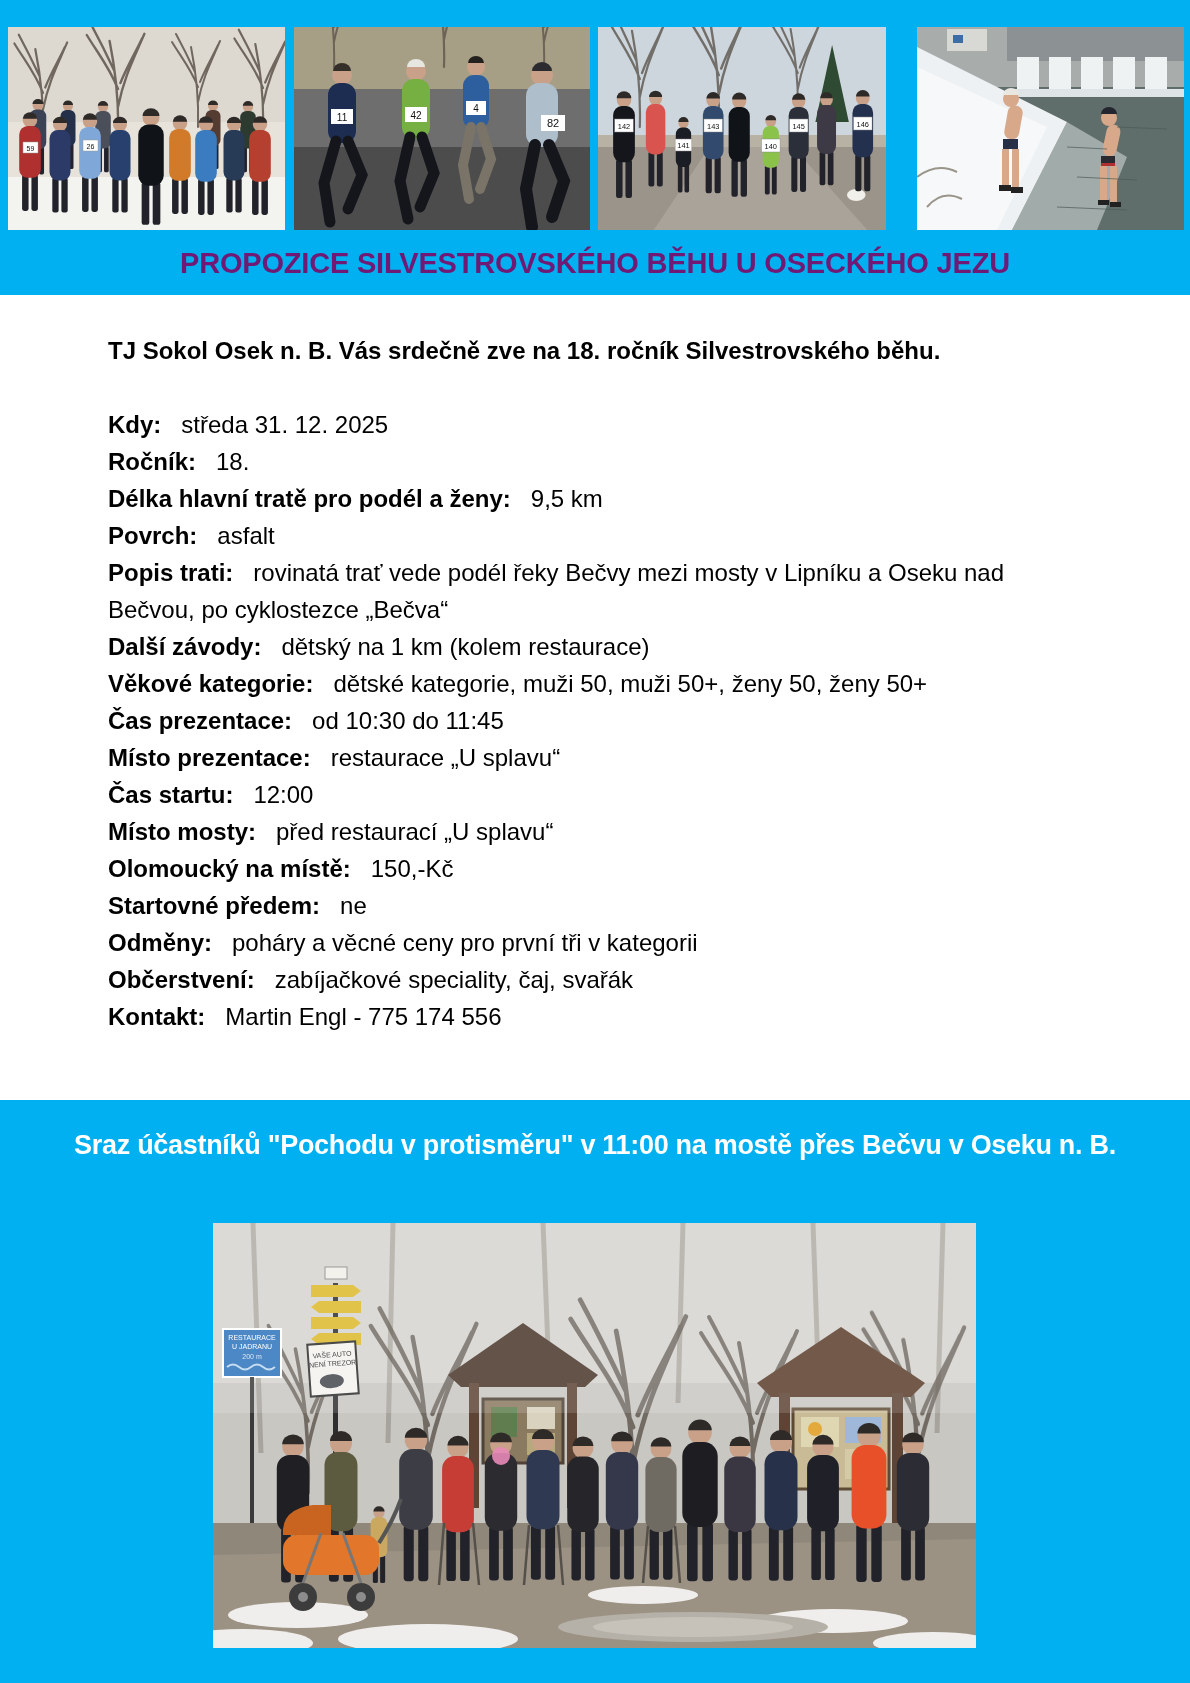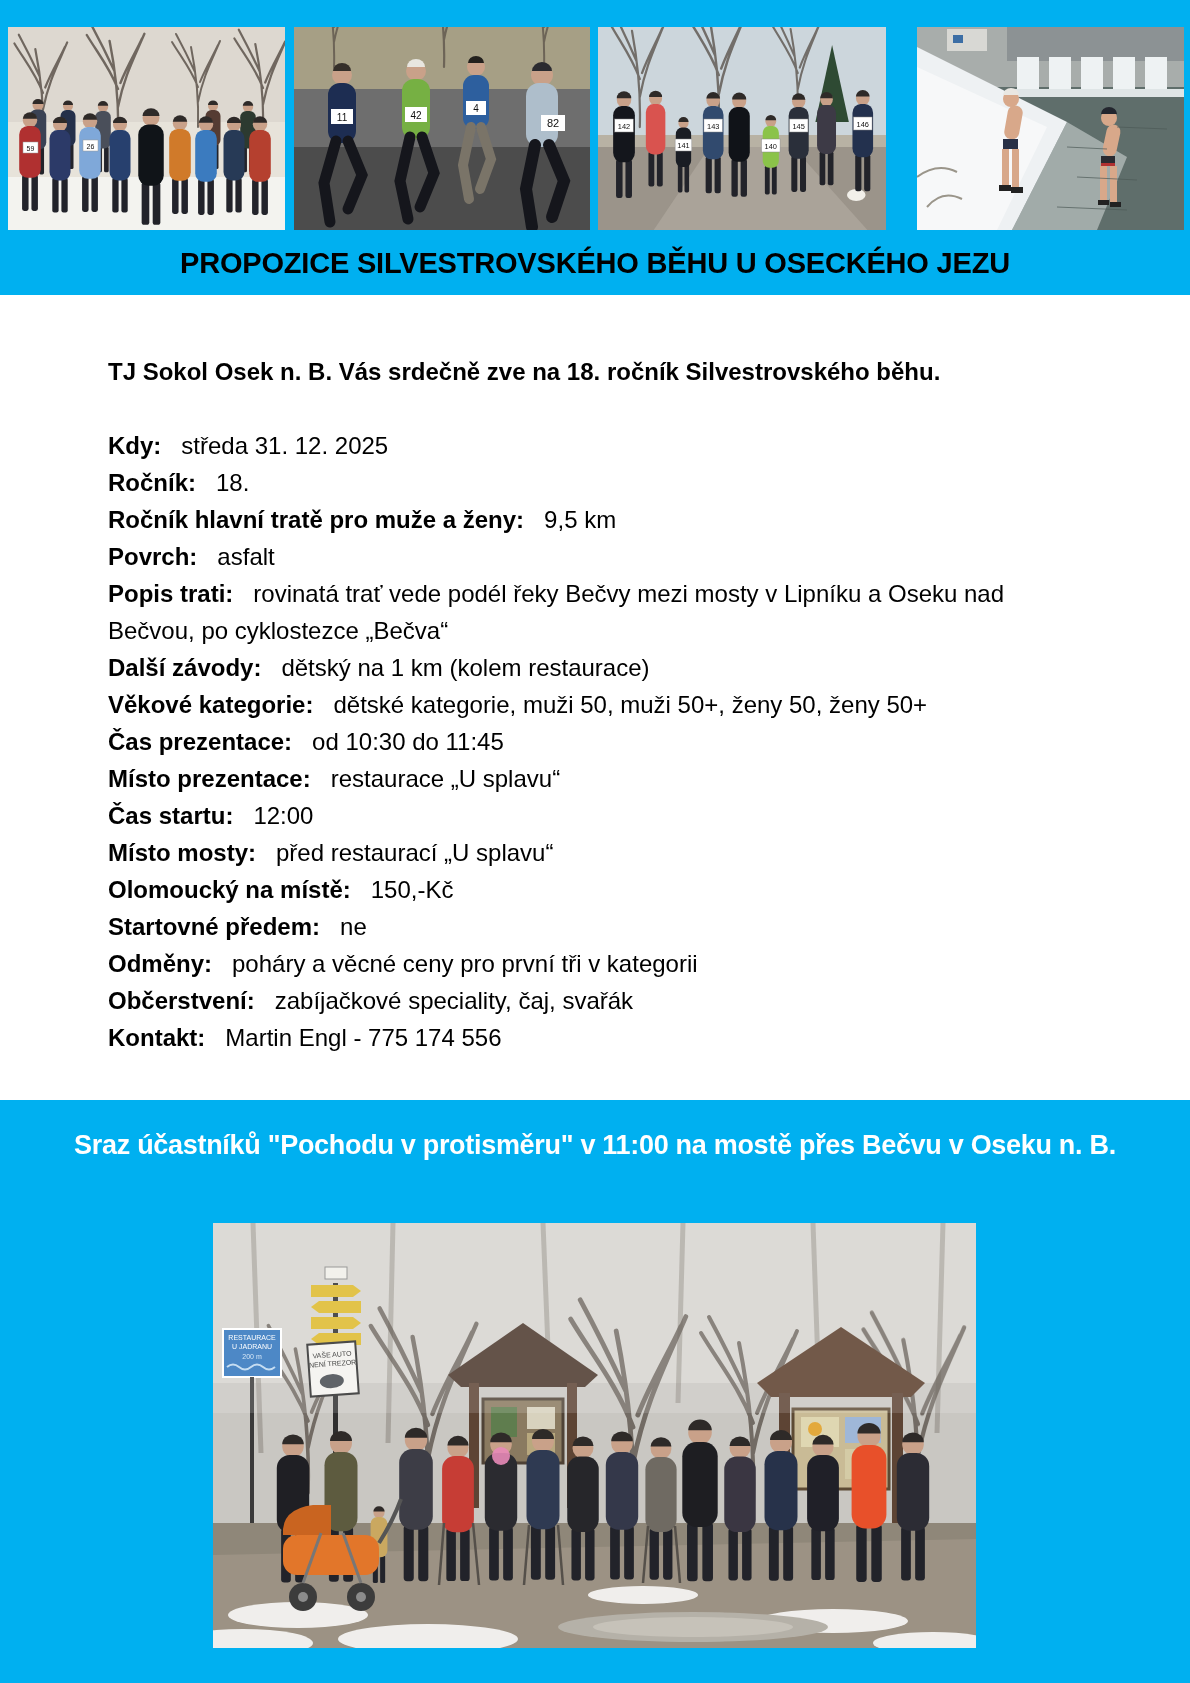--- a/index.html
+++ b/index.html
@@ -11,25 +11,25 @@
   
   .hero{position:absolute;left:0;top:0;width:1190px;height:295px;background:#00b0f0;}
   .photo{position:absolute;top:27px;height:203px;overflow:hidden;background:#d8d5cf;}
   .photo svg{display:block;width:100%;height:100%;}
   .photo1{left:8px;width:277px;}
   .photo2{left:294px;width:296px;}
   .photo3{left:598px;width:288px;}
   .photo4{left:917px;width:267px;}
   .hero-title{
     position:absolute;left:0;top:243px;width:100%;margin:0;
-    text-align:center;color:#000000;font-size:29px;font-weight:700;
+    text-align:center;color:#701a75;font-size:29px;font-weight:700;
     letter-spacing:-0.2px;line-height:40px;
   }
   
-  .content{position:absolute;left:108px;top:295px;width:990px;padding-top:58px;}
+  .content{position:absolute;left:108px;top:295px;width:990px;padding-top:37px;}
   .intro{margin:0 0 37px 0;font-size:24px;font-weight:700;line-height:37px;}
   .detail-line{margin:0;font-size:24px;line-height:37px;font-weight:400;}
   .detail-line strong{font-weight:700;}
   .detail-value{margin-left:20px;}
   
   .footer{position:absolute;left:0;top:1100px;width:1190px;height:583px;background:#00b0f0;}
   .footer-title{
     margin:0;padding-top:28px;text-align:center;color:#ffffff;
     font-size:27px;font-weight:700;line-height:34px;letter-spacing:-0.3px;white-space:nowrap;
   }
@@ -245,21 +245,21 @@
     </div>
 
     <h1 class="hero-title">PROPOZICE SILVESTROVSKÉHO BĚHU U OSECKÉHO JEZU</h1>
   </header>
 
   <main class="content">
     <p class="intro">TJ Sokol Osek n. B. Vás srdečně zve na 18. ročník Silvestrovského běhu.</p>
     <div>
         <p class="detail-line"><strong>Kdy:</strong><span class="detail-value">středa 31. 12. 2025</span></p>
         <p class="detail-line"><strong>Ročník:</strong><span class="detail-value">18.</span></p>
-        <p class="detail-line"><strong>Ročník hlavní tratě pro muže a ženy:</strong><span class="detail-value">9,5 km</span></p>
+        <p class="detail-line"><strong>Délka hlavní tratě pro podél a ženy:</strong><span class="detail-value">9,5 km</span></p>
         <p class="detail-line"><strong>Povrch:</strong><span class="detail-value">asfalt</span></p>
         <p class="detail-line"><strong>Popis trati:</strong><span class="detail-value">rovinatá trať vede podél řeky Bečvy mezi mosty v Lipníku a Oseku nad</span></p>
         <p class="detail-line">Bečvou, po cyklostezce „Bečva“</p>
         <p class="detail-line"><strong>Další závody:</strong><span class="detail-value">dětský na 1 km (kolem restaurace)</span></p>
         <p class="detail-line"><strong>Věkové kategorie:</strong><span class="detail-value">dětské kategorie, muži 50, muži 50+, ženy 50, ženy 50+</span></p>
         <p class="detail-line"><strong>Čas prezentace:</strong><span class="detail-value">od 10:30 do 11:45</span></p>
         <p class="detail-line"><strong>Místo prezentace:</strong><span class="detail-value">restaurace „U splavu“</span></p>
         <p class="detail-line"><strong>Čas startu:</strong><span class="detail-value">12:00</span></p>
         <p class="detail-line"><strong>Místo mosty:</strong><span class="detail-value">před restaurací „U splavu“</span></p>
         <p class="detail-line"><strong>Olomoucký na místě:</strong><span class="detail-value">150,-Kč</span></p>

